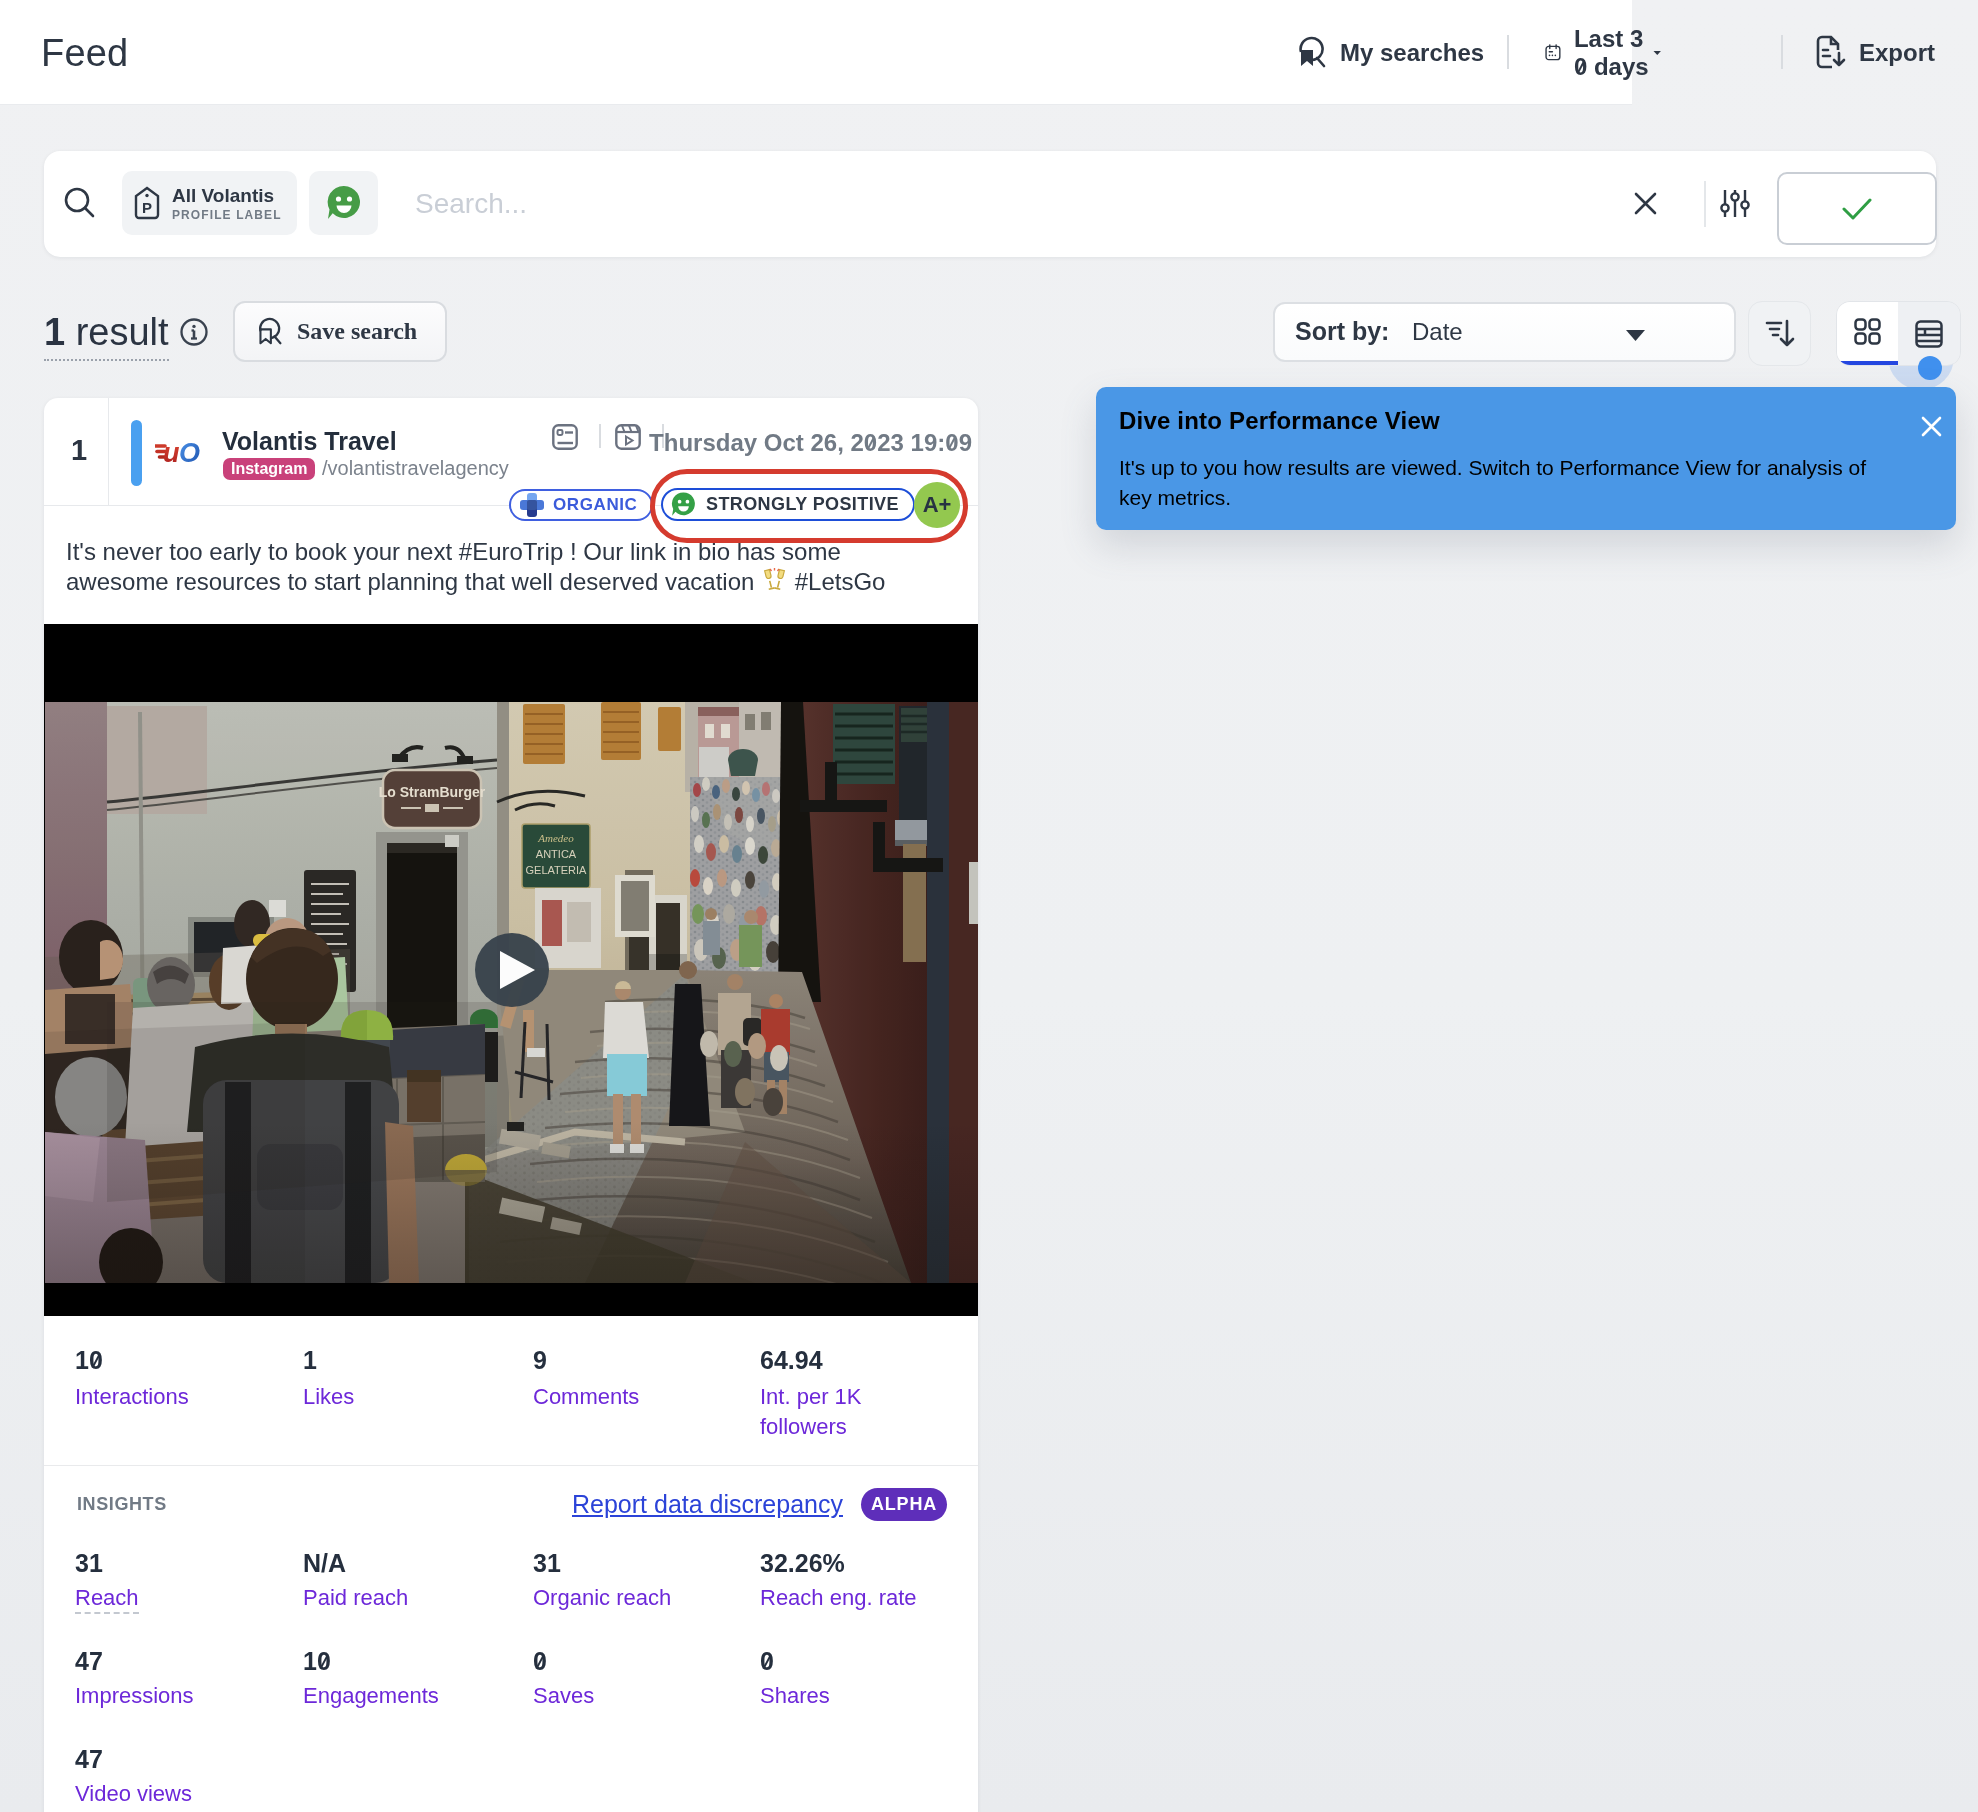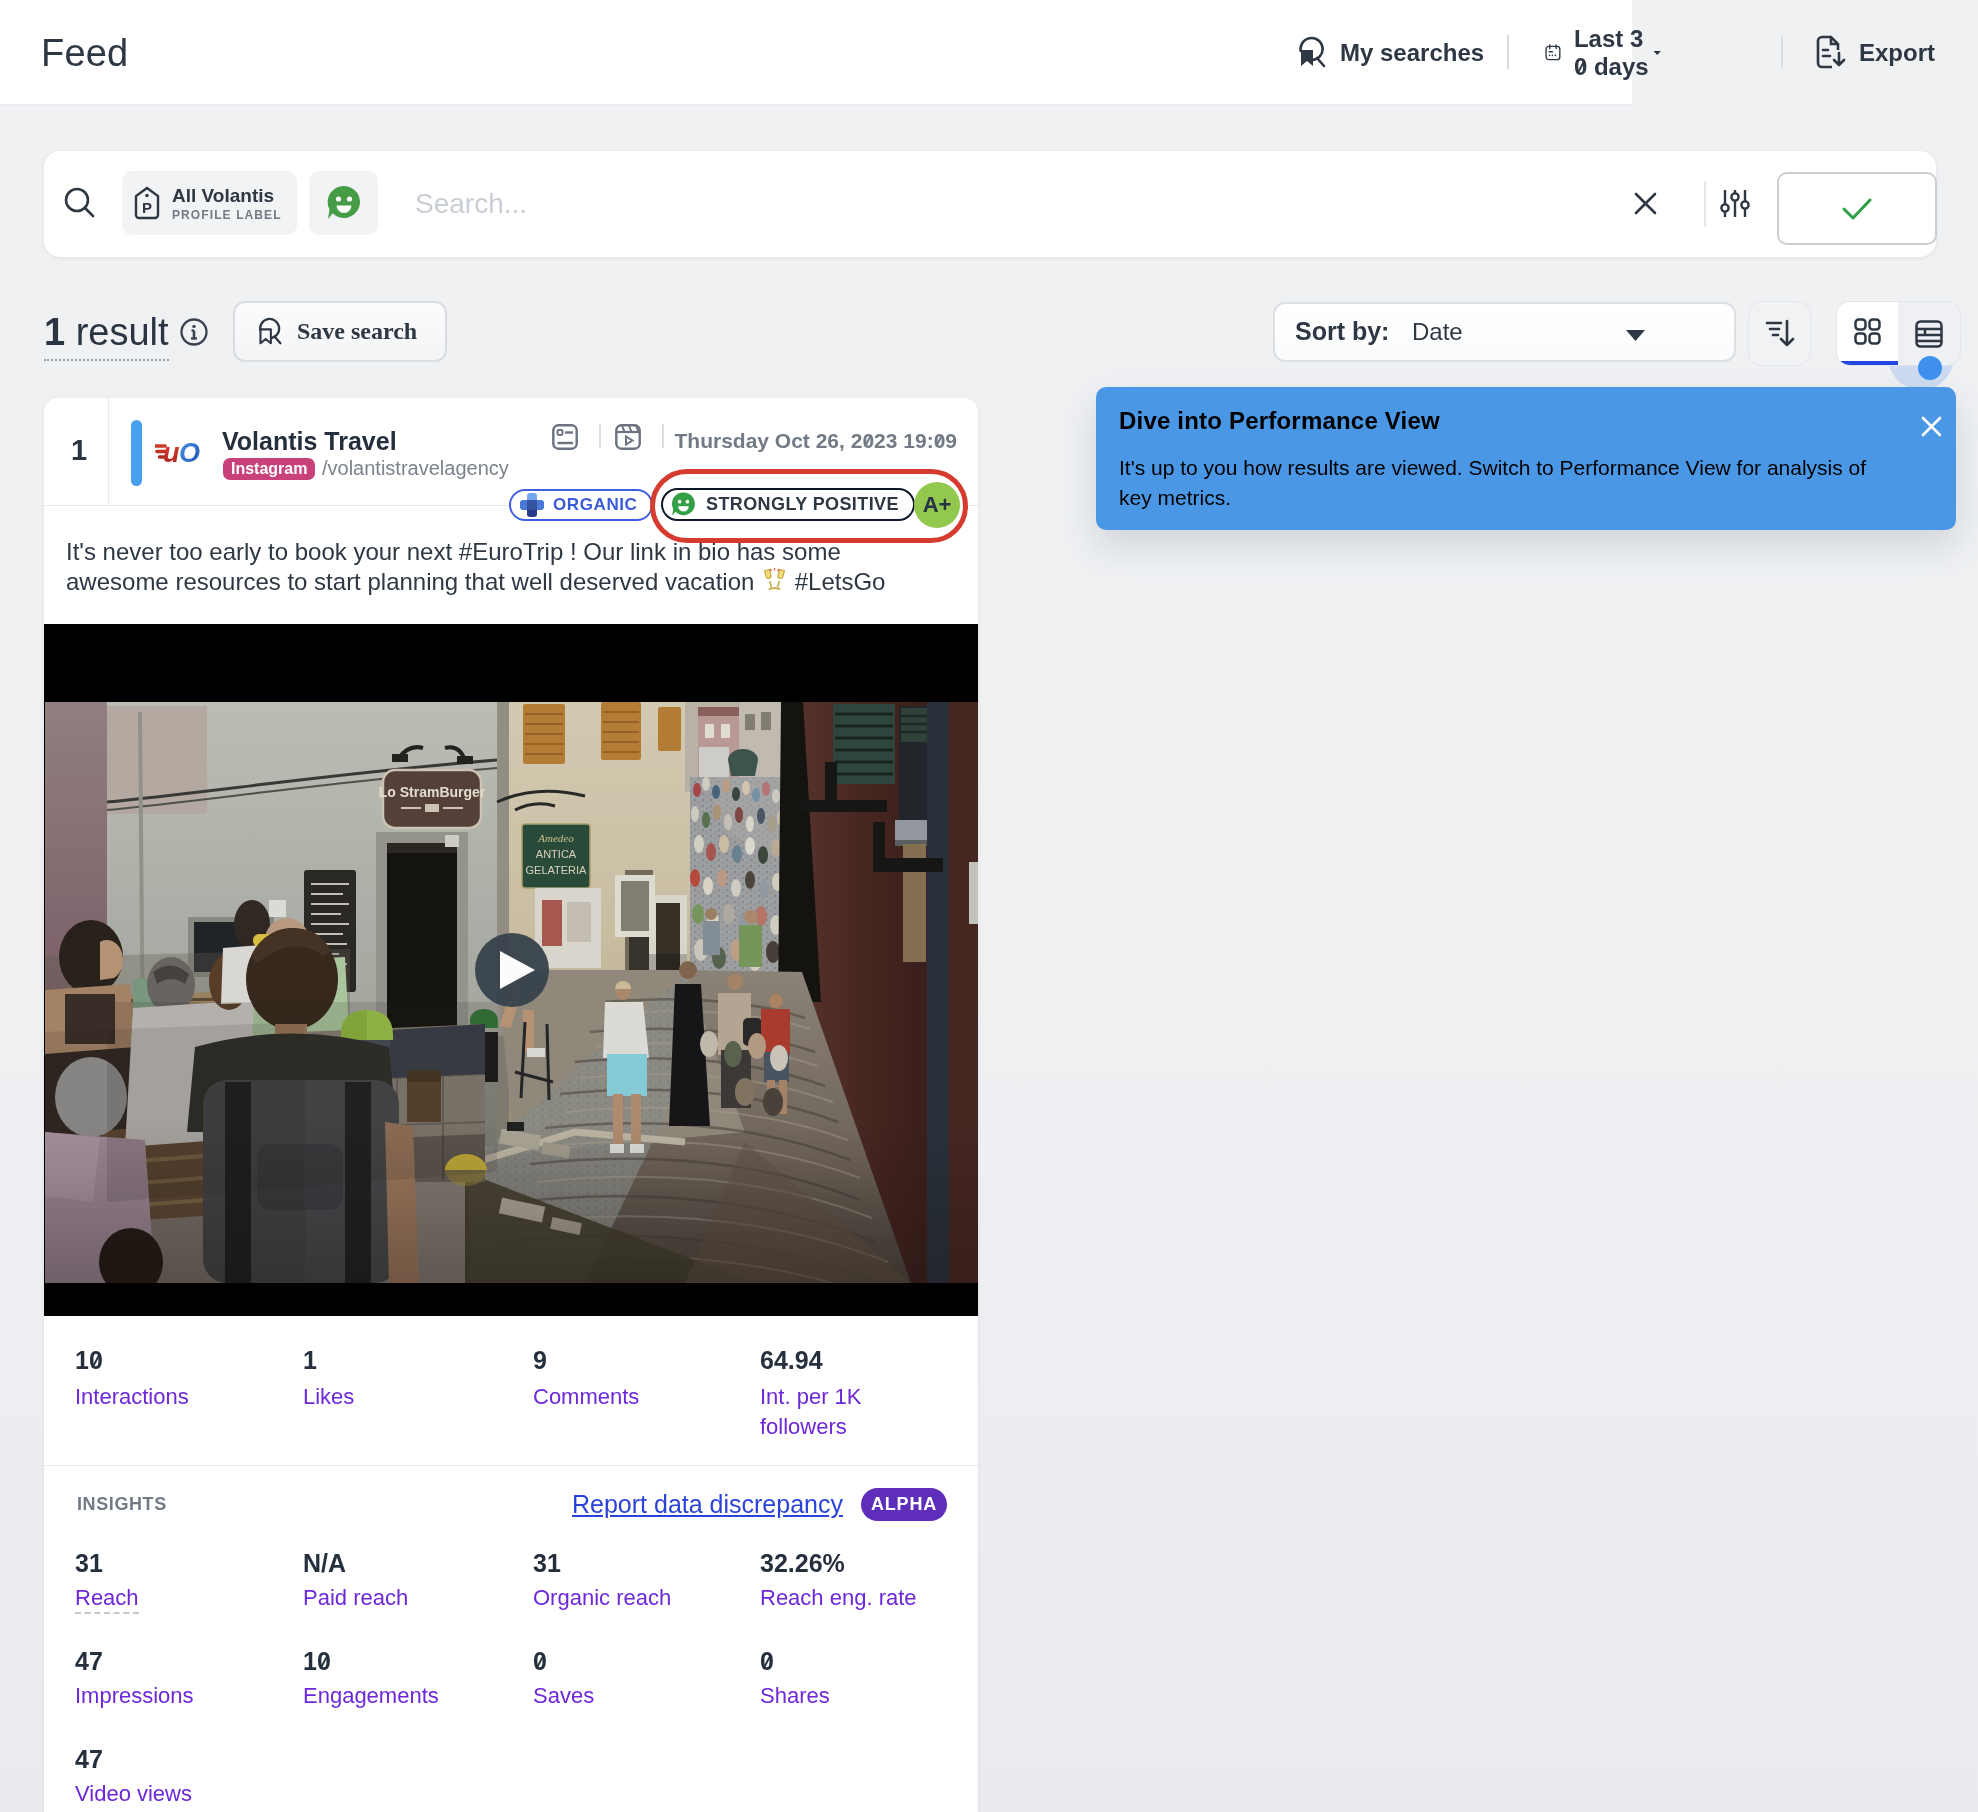--- a/index.html
+++ b/index.html
@@ -50,26 +50,26 @@
 
 #card { position:absolute; left:44px; top:398px; width:934px; height:1500px; background:#fff; border-radius:14px 14px 0 0; box-shadow:0 1px 4px rgba(20,28,40,.07); }
 #card .num { position:absolute; left:27px; top:36px; font-size:29px; font-weight:bold; color:#2b3442; }
 #card .vline { position:absolute; left:64px; top:0; width:1px; height:107px; background:#e7e9ec; }
 #card .hline { position:absolute; left:0; top:107px; width:934px; height:1px; background:#e7e9ec; }
 #bluebar { position:absolute; left:87px; top:22px; width:11px; height:66px; border-radius:6px; background:#4aa0f0; }
 #brand { position:absolute; left:178px; top:29px; }
 #brand .nm { font-size:25px; font-weight:bold; color:#242e3c; }
 #ig { position:absolute; left:179px; top:60px; height:22px; background:#c9417a; color:#fff; font-size:16px; font-weight:bold; border-radius:7px; padding:0 8px; line-height:22px; }
 #handle { position:absolute; left:278px; top:59px; font-size:20px; color:#7b828c; }
-#dateln { position:absolute; right:21px; top:31px; font-size:21px; font-weight:bold; color:#717a85; }
+#dateln { position:absolute; right:6px; top:31px; font-size:24px; font-weight:bold; color:#717a85; }
 .csep { position:absolute; top:26px; width:2px; height:24px; background:#d9dce0; }
 
 
 #borganic { position:absolute; left:465px; top:91px; height:32px; border:2px solid #3f5fe0; border-radius:16px; background:#fff; display:flex; align-items:center; gap:8px; padding:0 14px 0 8px; font-size:17px; font-weight:bold; color:#3b5bdb; letter-spacing:0.6px; }
-#bpos { position:absolute; left:617px; top:90px; height:33px; border:2px solid #0f172a; border-radius:17px; background:#fff; display:flex; align-items:center; gap:9px; padding:0 14px 0 7px; font-size:18px; font-weight:bold; color:#2e3744; letter-spacing:0.4px; }
+#bpos { position:absolute; left:617px; top:90px; height:33px; border:2px solid #1d4ed8; border-radius:17px; background:#fff; display:flex; align-items:center; gap:9px; padding:0 14px 0 7px; font-size:18px; font-weight:bold; color:#2e3744; letter-spacing:0.4px; }
 #aplus { position:absolute; left:870px; top:84px; width:46px; height:46px; border-radius:50%; background:#93c84f; color:#273242; font-size:22px; font-weight:bold; display:flex; align-items:center; justify-content:center; }
 #redring { position:absolute; left:606px; top:71px; width:318px; height:74px; border:5px solid #d53b2e; border-radius:38px; }
 
 #ptext { position:absolute; left:22px; top:139px; width:884px; font-size:24px; line-height:30px; color:#2e3744; }
 
 
 #media { position:absolute; left:0px; top:226px; width:934px; height:692px; background:#000; }
 #photo { position:absolute; left:1px; top:78px; filter:saturate(.88) brightness(.99) blur(0.5px); }
 
 

